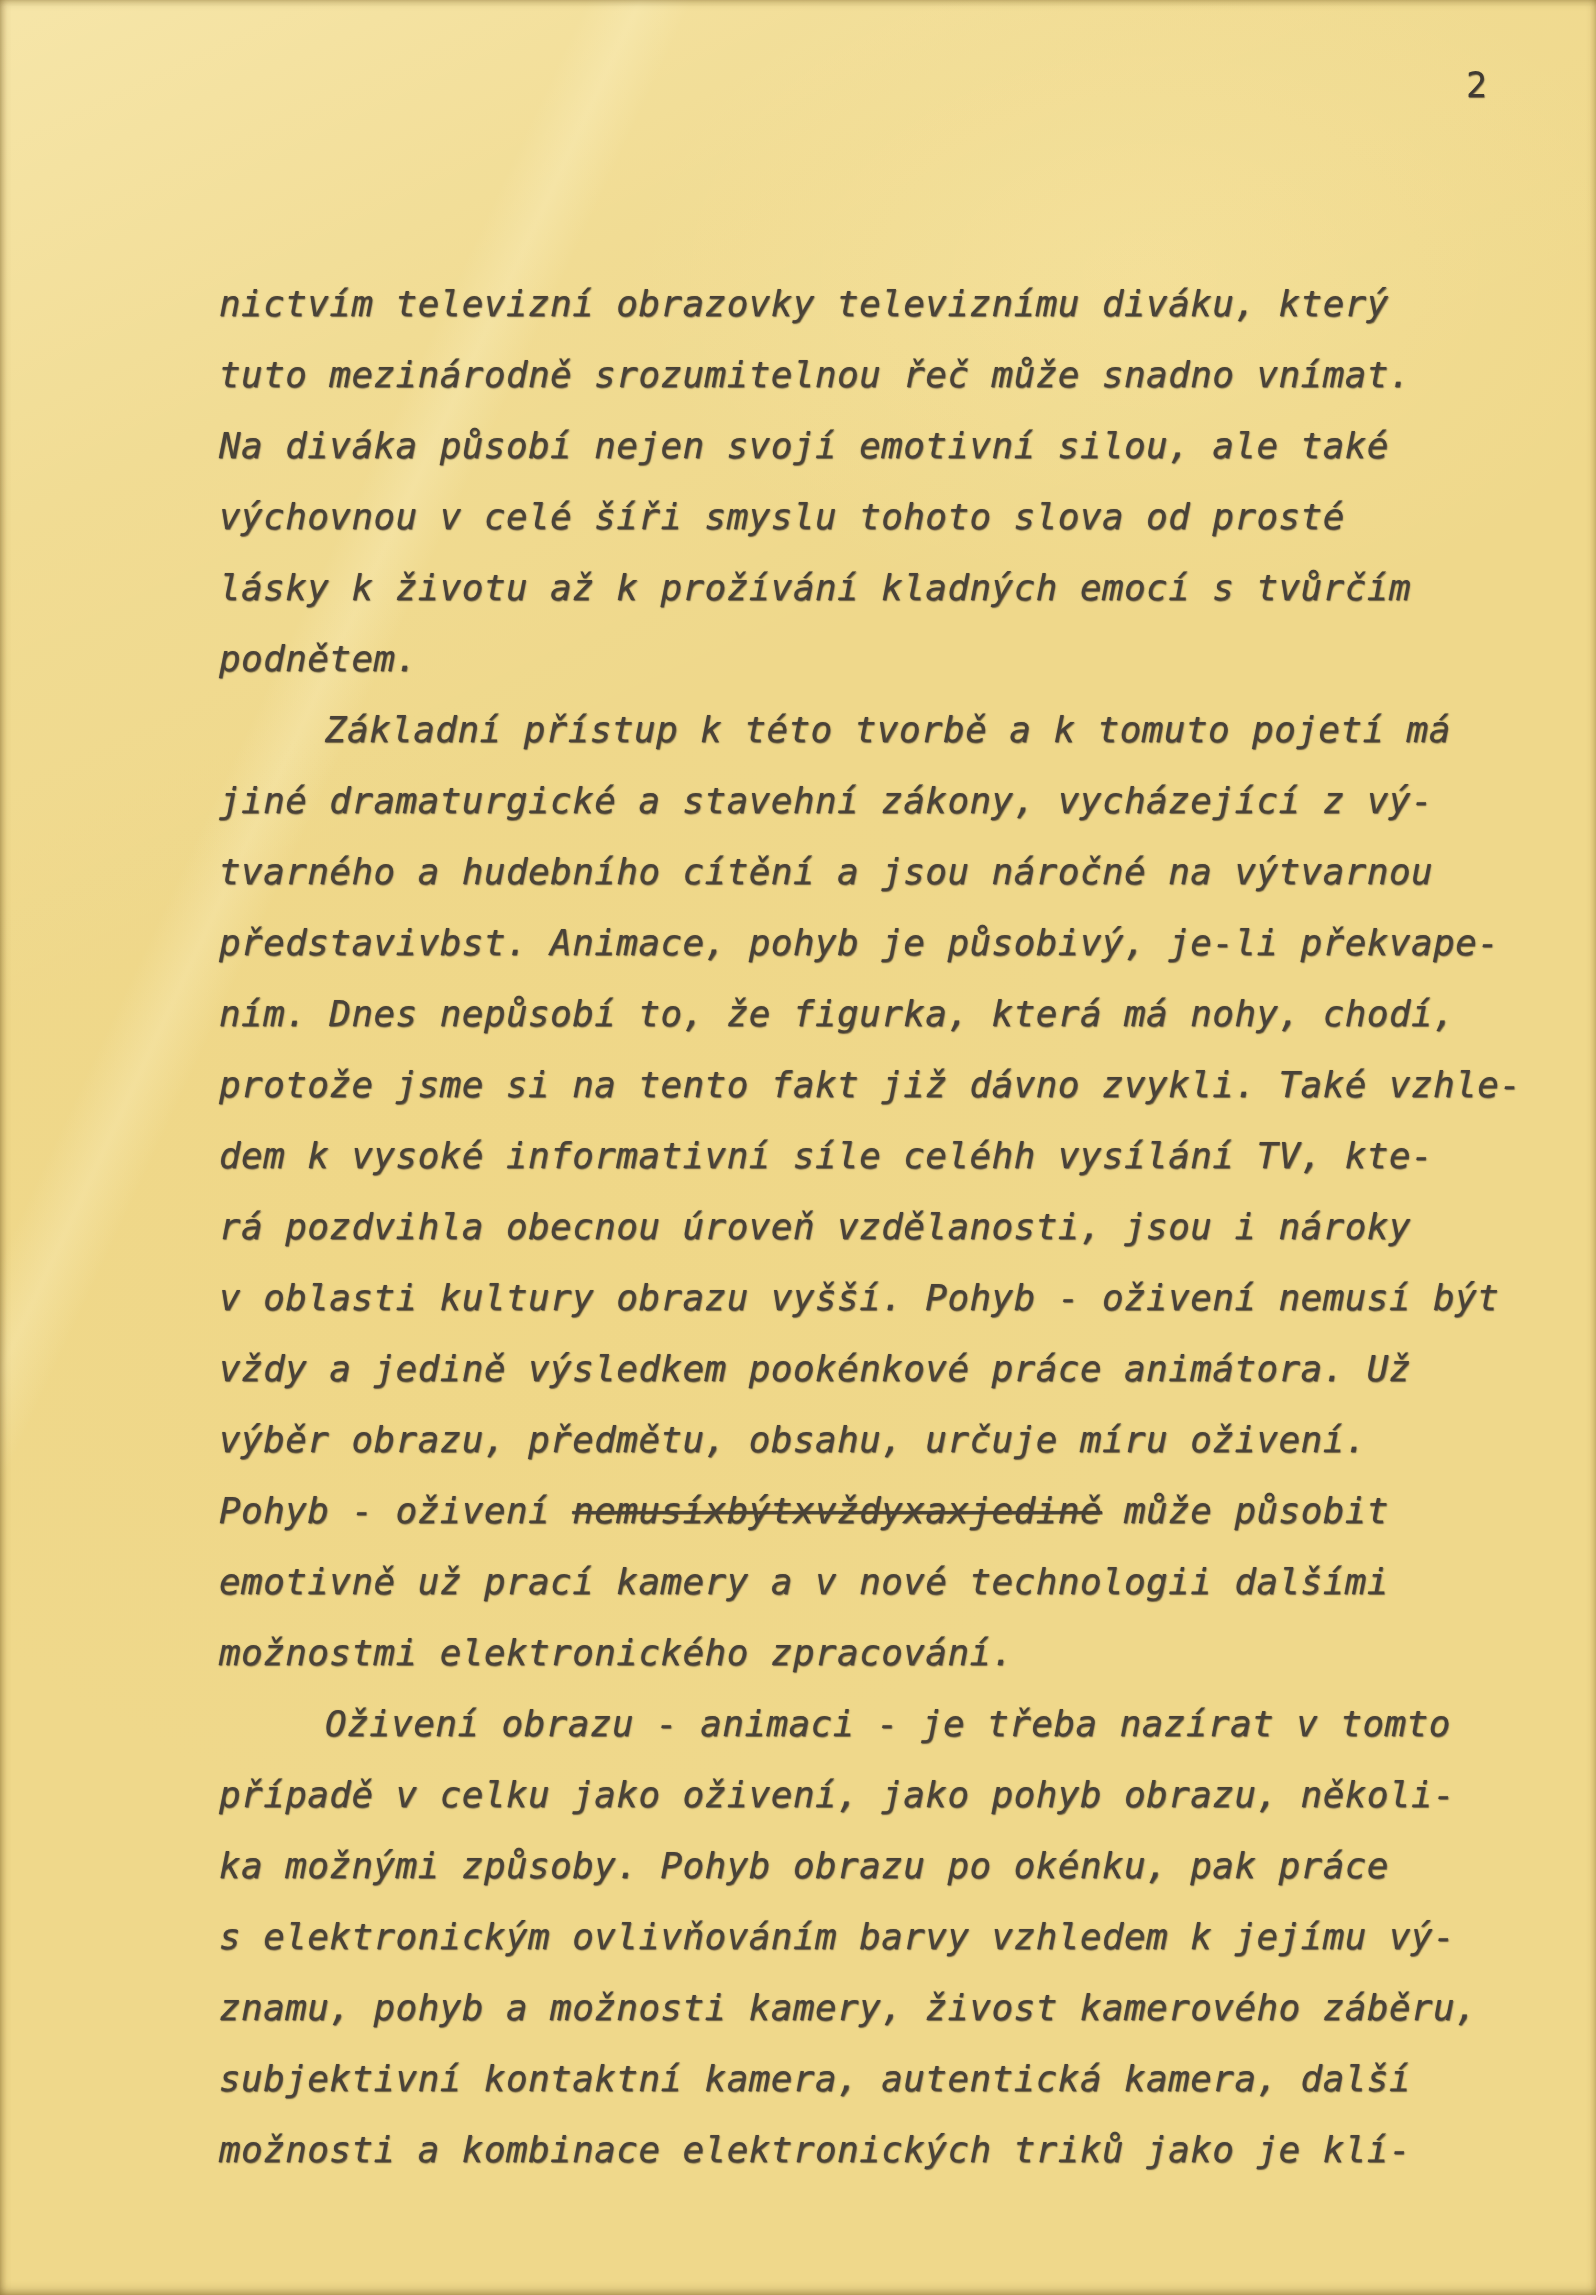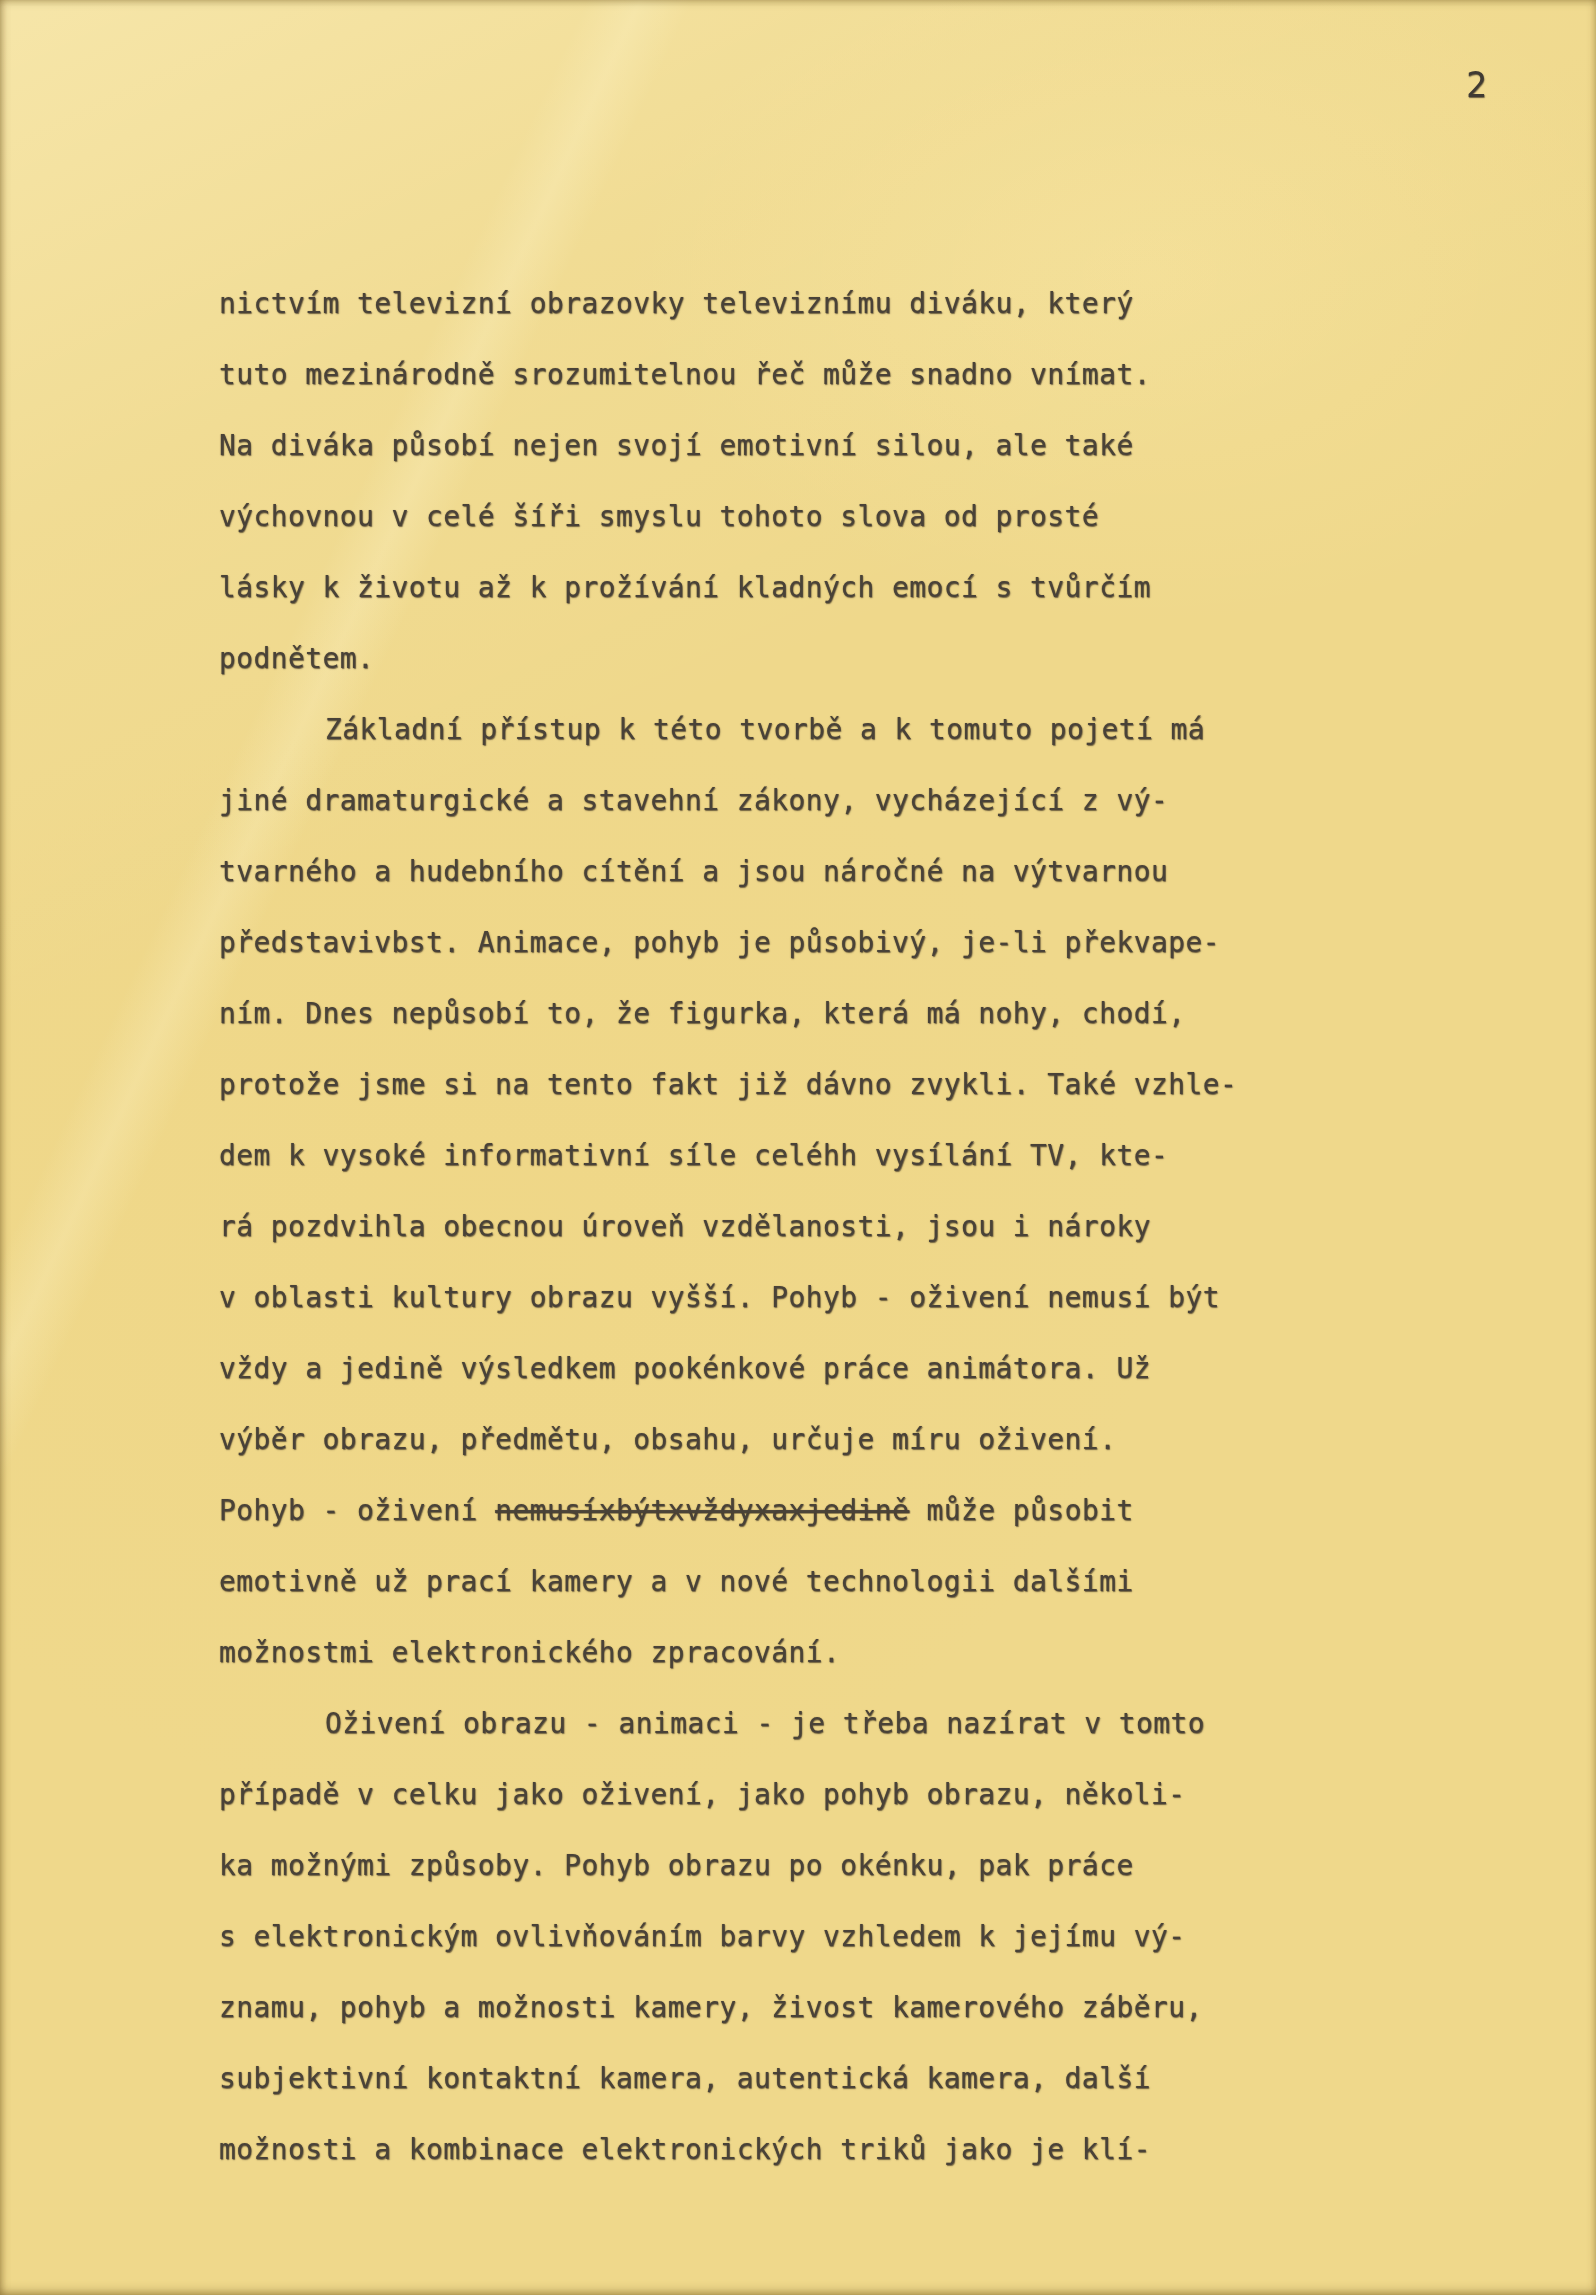--- a/index.html
+++ b/index.html
@@ -49,28 +49,29 @@
     font-size: 35px;
     color: #3f3a33;
     text-shadow: 0.5px 0.5px 1.2px rgba(60,50,35,0.75);
   }
 
   .text-block {
     position: absolute;
     left: 219px;
     top: 268px;
     width: 1281px;
-    font-size: 28px;
+    font-size: 36px;
     line-height: 71px;
     color: #494238;
     letter-spacing: 0.4px;
     text-shadow:
       0.6px 0.6px 1.3px rgba(75,62,42,0.80),
       -0.3px -0.2px 1px rgba(75,62,42,0.35);
     white-space: pre;
+    font-style: italic;
   }
   .line {
     height: 71px;
   }
   .line.indent {
     padding-left: 106px;
   }
   .strike {
     position: relative;
     text-decoration: line-through;

